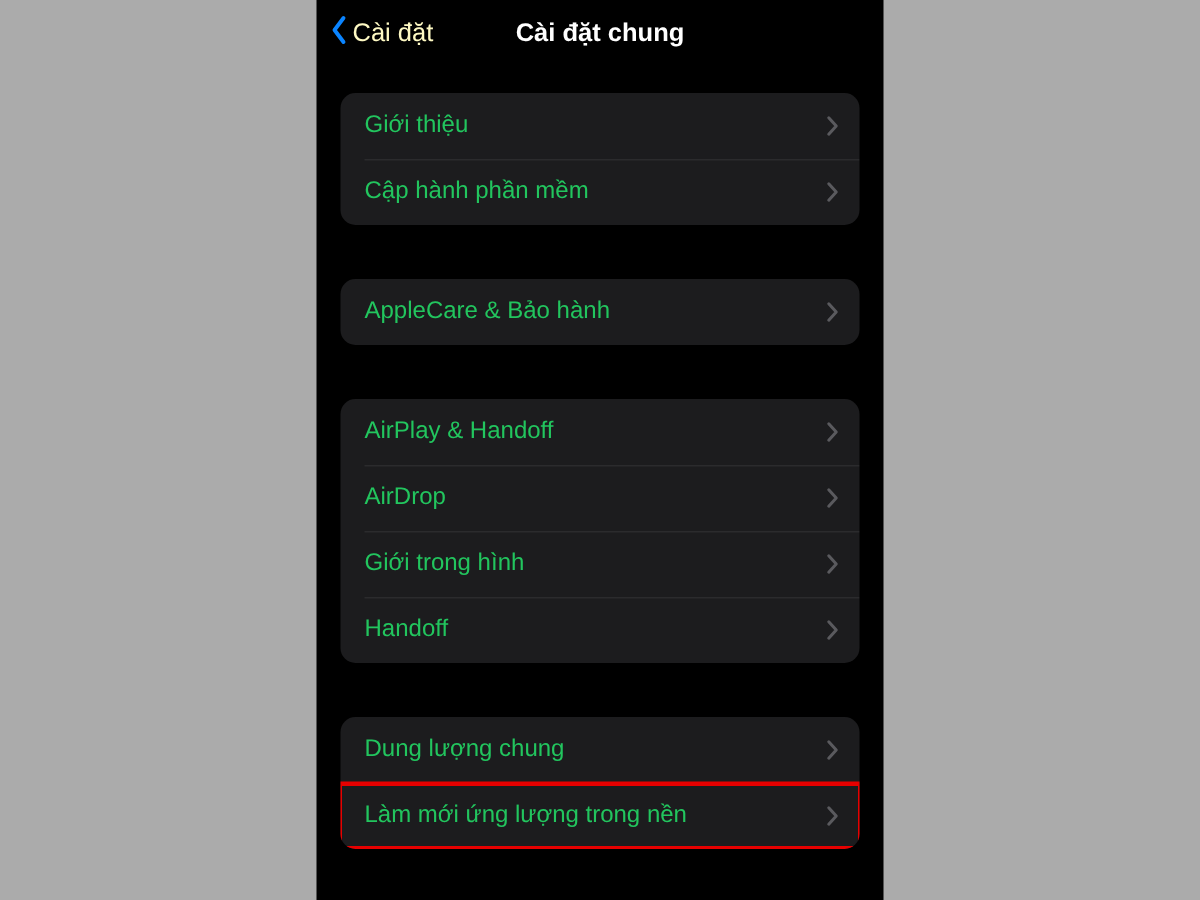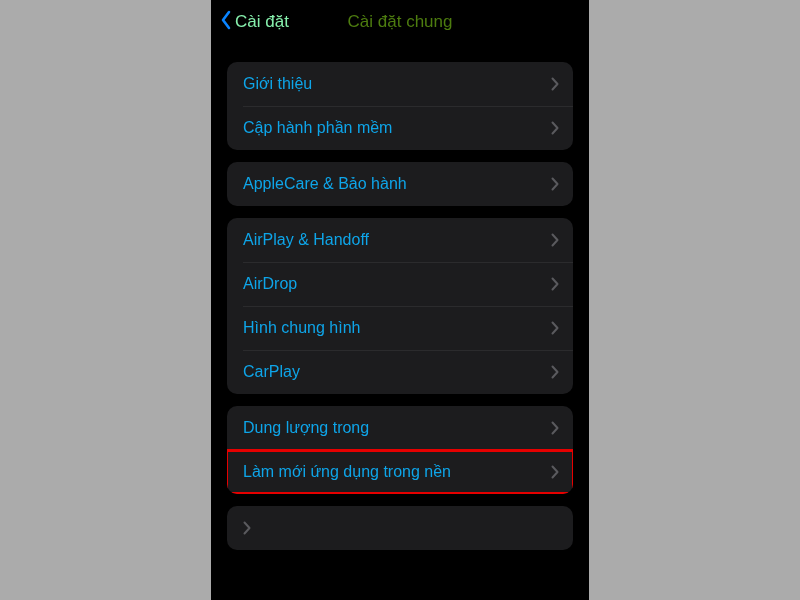--- a/index.html
+++ b/index.html
@@ -21,52 +21,52 @@
   .navbar {
     height: 44px;
     display: flex;
     align-items: center;
     position: relative;
     padding: 0 8px;
   }
   .back-btn {
     display: flex;
     align-items: center;
-    color: #86efac;
+    color: #fef9c3;
     font-size: 17px;
     cursor: pointer;
     gap: 2px;
   }
   .back-btn svg { width: 14px; height: 22px; }
   .nav-title {
     position: absolute;
     left: 0; right: 0;
     text-align: center;
-    color: #4d7c0f;
+    color: #ffffff;
     font-size: 17px;
-    font-weight: 400;
+    font-weight: 700;
     pointer-events: none;
   }
   .content {
     padding: 0 16px;
   }
   .group {
     background: #1c1c1e;
     border-radius: 10px;
-    margin-top: 12px;
+    margin-top: 36px;
     overflow: hidden;
   }
   .group:first-child { margin-top: 18px; }
   .row {
     display: flex;
     align-items: center;
     justify-content: space-between;
     min-height: 44px;
     padding: 11px 14px 11px 16px;
-    color: #0ea5e9;
+    color: #22c55e;
     font-size: 16px;
     cursor: pointer;
     position: relative;
   }
   .row + .row::before {
     content: "";
     position: absolute;
     left: 16px; right: 0; top: 0;
     height: 1px;
     background: #2b2b2d;
@@ -144,47 +144,47 @@
         </div>
         <div class="row">
           <span class="row-label">AirDrop</span>
           <span class="chevron">
             <svg viewBox="0 0 8 14" fill="none" stroke="#5a5a5e" stroke-width="2" stroke-linecap="round" stroke-linejoin="round">
               <polyline points="1.5,1.5 6.5,7 1.5,12.5"></polyline>
             </svg>
           </span>
         </div>
         <div class="row">
-          <span class="row-label">Hình chung hình</span>
-          <span class="chevron">
-            <svg viewBox="0 0 8 14" fill="none" stroke="#5a5a5e" stroke-width="2" stroke-linecap="round" stroke-linejoin="round">
-              <polyline points="1.5,1.5 6.5,7 1.5,12.5"></polyline>
-            </svg>
-          </span>
-        </div>
-        <div class="row">
-          <span class="row-label">CarPlay</span>
-          <span class="chevron">
-            <svg viewBox="0 0 8 14" fill="none" stroke="#5a5a5e" stroke-width="2" stroke-linecap="round" stroke-linejoin="round">
-              <polyline points="1.5,1.5 6.5,7 1.5,12.5"></polyline>
-            </svg>
-          </span>
-        </div>
-      </div>
-      <div class="group">
-        <div class="row">
-          <span class="row-label">Dung lượng trong</span>
-          <span class="chevron">
-            <svg viewBox="0 0 8 14" fill="none" stroke="#5a5a5e" stroke-width="2" stroke-linecap="round" stroke-linejoin="round">
-              <polyline points="1.5,1.5 6.5,7 1.5,12.5"></polyline>
-            </svg>
-          </span>
-        </div>
-        <div class="row">
-          <span class="row-label">Làm mới ứng dụng trong nền</span>
+          <span class="row-label">Giới trong hình</span>
+          <span class="chevron">
+            <svg viewBox="0 0 8 14" fill="none" stroke="#5a5a5e" stroke-width="2" stroke-linecap="round" stroke-linejoin="round">
+              <polyline points="1.5,1.5 6.5,7 1.5,12.5"></polyline>
+            </svg>
+          </span>
+        </div>
+        <div class="row">
+          <span class="row-label">Handoff</span>
+          <span class="chevron">
+            <svg viewBox="0 0 8 14" fill="none" stroke="#5a5a5e" stroke-width="2" stroke-linecap="round" stroke-linejoin="round">
+              <polyline points="1.5,1.5 6.5,7 1.5,12.5"></polyline>
+            </svg>
+          </span>
+        </div>
+      </div>
+      <div class="group">
+        <div class="row">
+          <span class="row-label">Dung lượng chung</span>
+          <span class="chevron">
+            <svg viewBox="0 0 8 14" fill="none" stroke="#5a5a5e" stroke-width="2" stroke-linecap="round" stroke-linejoin="round">
+              <polyline points="1.5,1.5 6.5,7 1.5,12.5"></polyline>
+            </svg>
+          </span>
+        </div>
+        <div class="row">
+          <span class="row-label">Làm mới ứng lượng trong nền</span>
           <span class="chevron">
             <svg viewBox="0 0 8 14" fill="none" stroke="#5a5a5e" stroke-width="2" stroke-linecap="round" stroke-linejoin="round">
               <polyline points="1.5,1.5 6.5,7 1.5,12.5"></polyline>
             </svg>
           </span>
           <div class="highlight" style="inset: -1px -2px;"></div>
         </div>
       </div>
       <div class="group">
         <div class="row">

